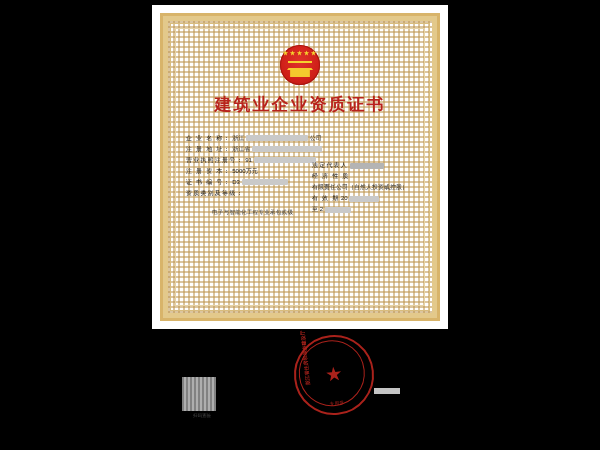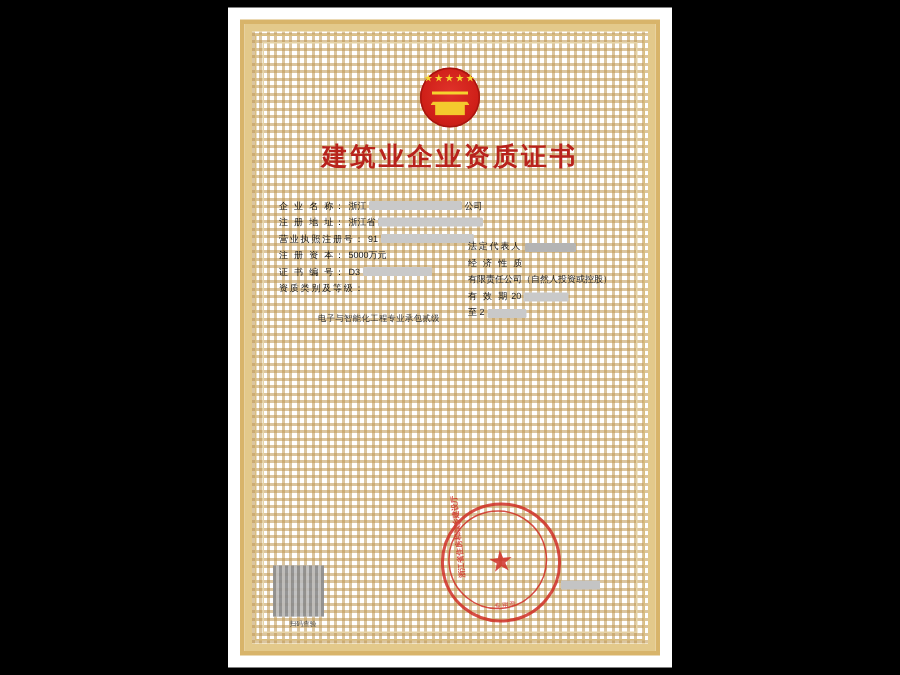--- a/index.html
+++ b/index.html
@@ -20,21 +20,21 @@
     height: 450px;
     background: #000000;
   }
 
   
   #certificate {
     position: absolute;
     left: 152px;
     top: 5px;
     width: 296px;
-    height: 440px;
+    height: 324px;
     background: #ffffff;
     box-sizing: border-box;
   }
 
   
   .border-outer {
     position: absolute;
     left: 8px;
     top: 8px;
     right: 8px;

